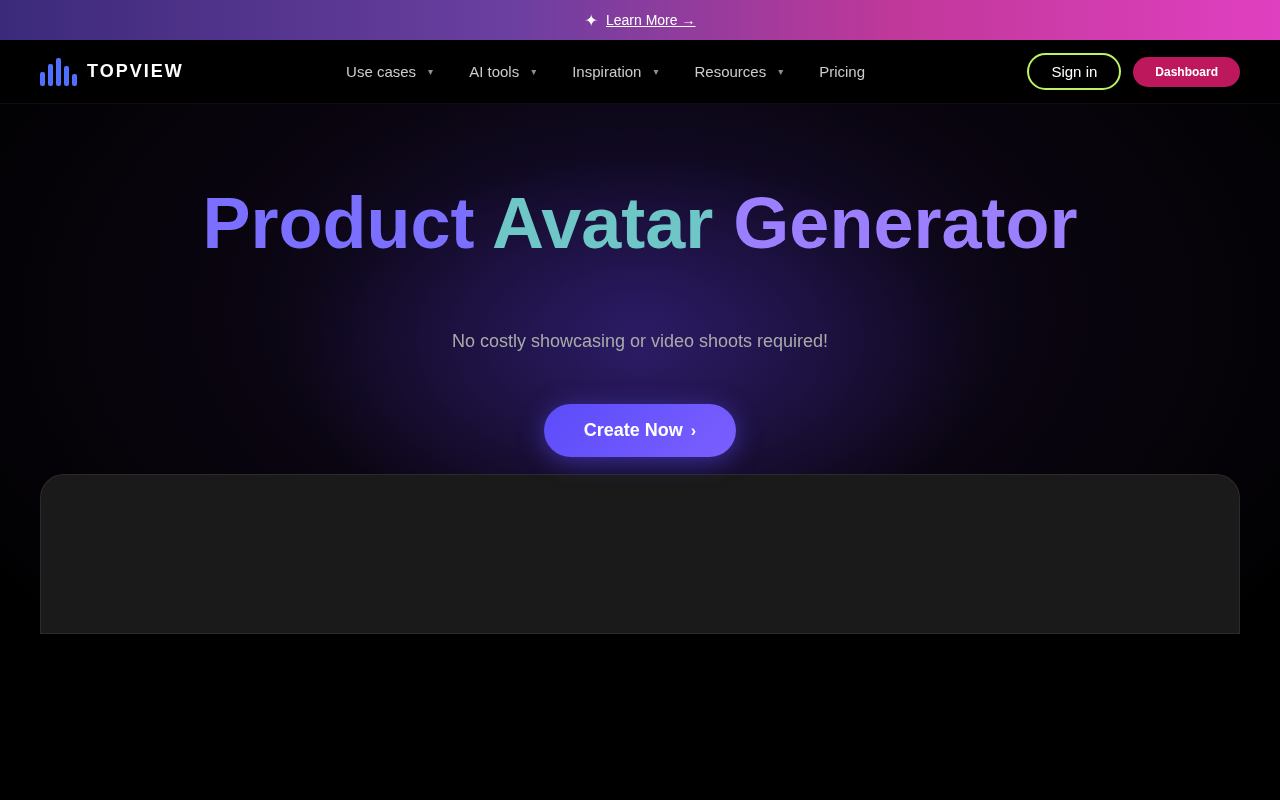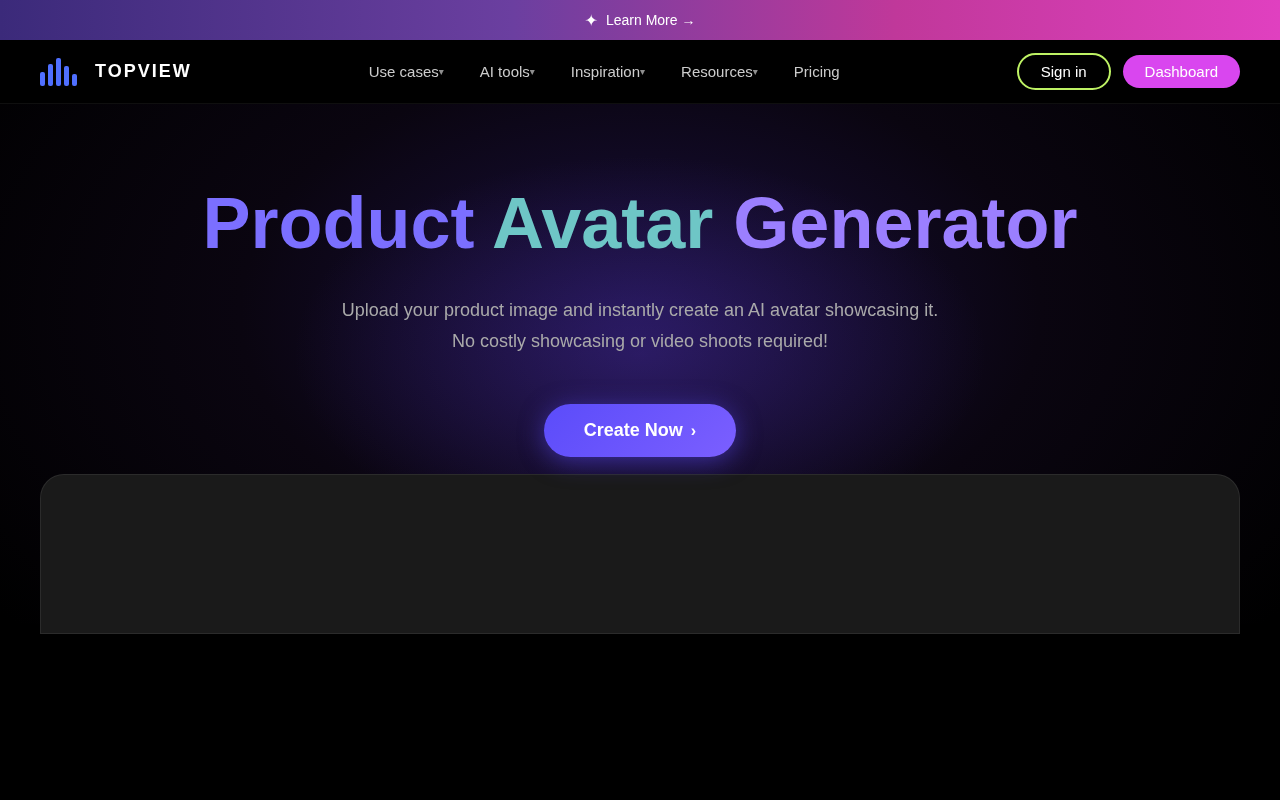--- a/index.html
+++ b/index.html
@@ -18,39 +18,40 @@
       height: 40px;
       display: flex;
       align-items: center;
       justify-content: center;
       gap: 8px;
       font-size: 14px;
       color: #fff;
     }
     #announcement-bar a {
       color: #fff;
+      text-decoration: underline;
       cursor: pointer;
     }
 
     
     #navbar {
       height: 64px;
       display: flex;
       align-items: center;
       justify-content: space-between;
       padding: 0 40px;
       background: rgba(0,0,0,0.85);
       border-bottom: 1px solid rgba(255,255,255,0.06);
       position: relative;
       z-index: 10;
     }
     #logo-area {
       display: flex;
       align-items: center;
-      gap: 18px;
+      gap: 10px;
       cursor: pointer;
     }
     #logo-bars {
       display: flex;
       align-items: flex-end;
       gap: 3px;
       height: 28px;
     }
     #logo-bars span {
       display: block;
@@ -72,21 +73,21 @@
     }
 
     #nav-links {
       display: flex;
       align-items: center;
       gap: 8px;
     }
     .nav-item {
       display: flex;
       align-items: center;
-      gap: 0;
+      gap: 12px;
       padding: 8px 14px;
       color: #ccc;
       font-size: 15px;
       cursor: pointer;
       border-radius: 6px;
       transition: color 0.2s;
     }
     .nav-item .chevron {
       font-size: 10px;
       opacity: 0.7;
@@ -103,26 +104,26 @@
       background: transparent;
       border: 2px solid #bef264;
       color: #fff;
       font-size: 15px;
       cursor: pointer;
       font-weight: 500;
     }
     #dashboard-btn {
       padding: 8px 22px;
       border-radius: 24px;
-      background: #d946ef;
+      background: #be185d;
       border: none;
       color: #fff;
-      font-size: 15px;
-      cursor: pointer;
-      font-weight: 400;
+      font-size: 12px;
+      cursor: pointer;
+      font-weight: 700;
     }
 
     
     #hero {
       position: relative;
       display: flex;
       flex-direction: column;
       align-items: center;
       padding: 80px 40px 60px;
       background: radial-gradient(ellipse 800px 500px at 50% 40%, #1a1040 0%, #0a0510 50%, #000 100%);
@@ -262,21 +263,21 @@
 <section id="hero">
   <h1 id="hero-title">
     <span class="title-product">Product</span>
     <span> </span>
     <span class="title-avatar">Avatar</span>
     <span> </span>
     <span class="title-generator">Generator</span>
   </h1>
 
   <p id="hero-subtitle">
-    <span>Upload your product image and instantly create an AI avatar showcasing it.</span><br>
+    <br>
     <span>No costly showcasing or video shoots required!</span>
   </p>
 
   <button id="create-now-btn">
     <span>Create Now</span>
     <span class="chevron-right">›</span>
   </button>
 
   <div id="bottom-preview"></div>
 </section>

